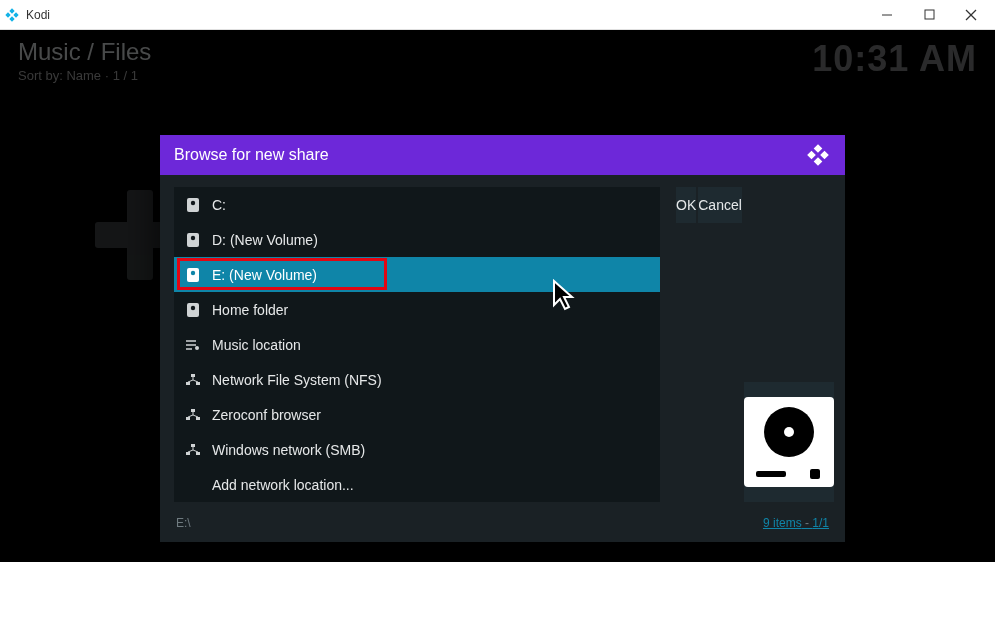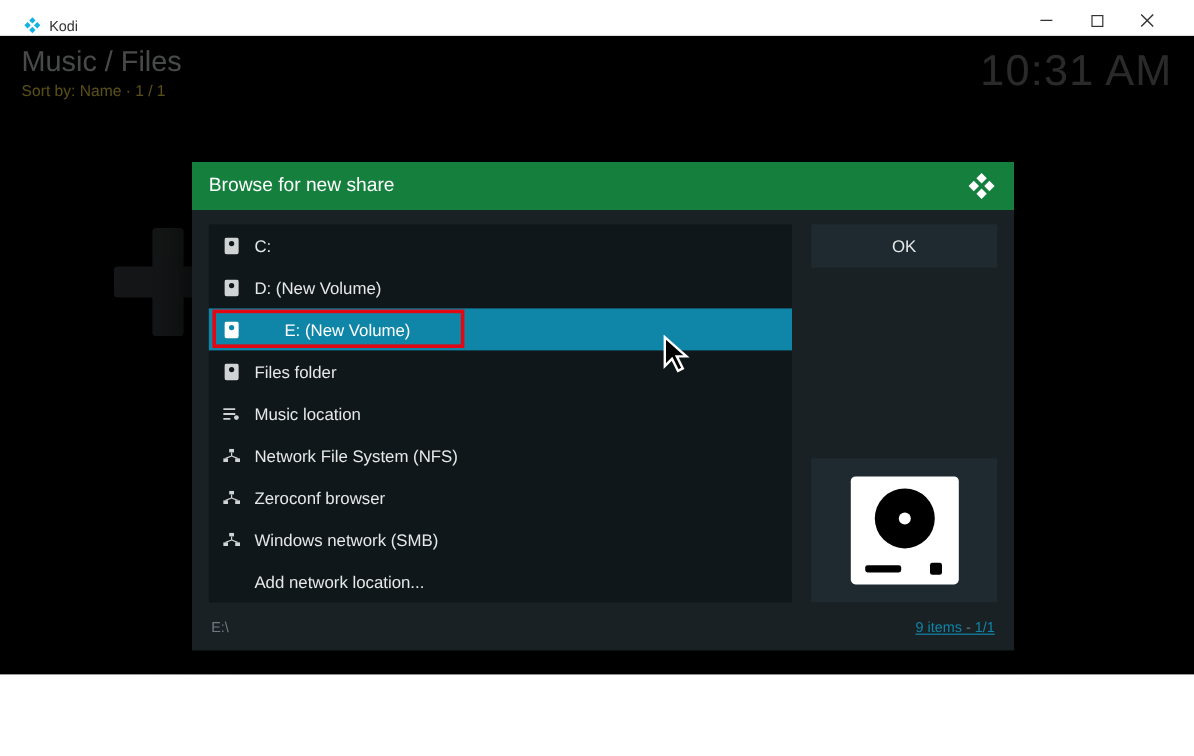--- a/index.html
+++ b/index.html
@@ -1,48 +1,48 @@
 <!DOCTYPE html>
 <html><head>
 <meta charset="utf-8">
 <style>
 * { margin: 0; padding: 0; box-sizing: border-box; }
 body { font-family: Arial, sans-serif; background: #fff; width: 995px; height: 630px; overflow: hidden; position: relative; }
 
-.titlebar { height: 30px; background: #fff; display: flex; align-items: flex-end; padding: 0 19px; border-bottom: 1px solid #e0e0e0; }
+.titlebar { height: 30px; background: #fff; display: flex; align-items: center; padding: 0 4px; border-bottom: 1px solid #e0e0e0; }
 .titlebar .kodi-logo { width: 16px; height: 16px; margin-right: 6px; }
 .titlebar .title { font-size: 12px; color: #333; flex: 1; }
 .titlebar .win-controls { display: flex; gap: 18px; padding-right: 8px; }
 .titlebar .win-btn { width: 24px; height: 24px; display: flex; align-items: center; justify-content: center; cursor: pointer; font-size: 14px; color: #333; }
 
 .app { position: relative; width: 995px; height: 532px; background: #000; overflow: hidden; padding-left: 36px; }
 
 .bg-header { position: absolute; top: 8px; left: 18px; color: #aeb1b2; opacity: 0.35; }
 .bg-header .bc { font-size: 24px; font-weight: 300; color: #cfd3d4; }
-.bg-header .sub { font-size: 13px; margin-top: 2px; color: #fde047; }
-.bg-time { position: absolute; top: 8px; right: 18px; font-size: 36px; font-weight: 400; color: #cfd3d4; opacity: 0.2; letter-spacing: 1px; }
+.bg-header .sub { font-size: 13px; margin-top: 2px; color: #a3a3a3; }
+.bg-time { position: absolute; top: 8px; right: 18px; font-size: 36px; font-weight: 700; color: #cfd3d4; opacity: 0.2; letter-spacing: 1px; }
 
 .plus-bg { position: absolute; top: 160px; left: 95px; width: 90px; height: 90px; opacity: 0.35; }
 .plus-bg .hbar { position: absolute; top: 32px; left: 0; width: 90px; height: 26px; background: #3d4143; border-radius: 3px; }
 .plus-bg .vbar { position: absolute; left: 32px; top: 0; height: 90px; width: 26px; background: #3d4143; border-radius: 3px; }
 
 .dialog { position: absolute; left: 160px; top: 105px; width: 685px; background: #1a2125; box-shadow: 0 0 40px rgba(0,0,0,0.8); }
-.dialog-header { background: #15803d; height: 40px; display: flex; align-items: center; padding: 0 14px; }
+.dialog-header { background: #6d28d9; height: 40px; display: flex; align-items: center; padding: 0 14px; }
 .dialog-title { color: #fff; font-size: 16px; font-weight: 400; flex: 1; }
 .dialog-logo { width: 26px; height: 26px; }
 
 .dialog-body { display: flex; padding: 12px 14px 6px 14px; gap: 16px; }
 .list-col { flex: 1; background: #10171a; display: flex; flex-direction: column; }
 .list-item { height: 35px; display: flex; align-items: center; padding: 0 10px; color: #e6e8e9; font-size: 14px; cursor: pointer; position: relative; }
 .list-item .icon { width: 18px; margin-right: 10px; display: flex; justify-content: center; color: #cfd3d4; }
-.list-item.selected { background: #0f85a8; color: #fff; gap: 25px; }
+.list-item.selected { background: #0f85a8; color: #fff; }
 .list-item.selected .icon { color: #fff; }
 .highlight-box { position: absolute; left: 3px; top: 1px; width: 210px; height: 32px; border: 3px solid #e30613; pointer-events: none; }
 
-.side-col { width: 155px; display: flex; flex-direction: column; gap: 2px; justify-content: space-between; }
+.side-col { width: 155px; display: flex; flex-direction: row; gap: 2px; justify-content: space-between; }
 .btn { background: #1e2a30; color: #e6e8e9; height: 36px; display: flex; align-items: center; justify-content: center; font-size: 14px; cursor: pointer; }
 .preview { margin-top: auto; width: 155px; height: 120px; background: #1e2a30; display: flex; align-items: center; justify-content: center; }
 .preview .disk-icon { width: 90px; height: 90px; background: #fff; border-radius: 4px; position: relative; }
 .preview .disk-icon::before { content: ""; position: absolute; top: 10px; left: 50%; transform: translateX(-50%); width: 50px; height: 50px; border-radius: 50%; background: #000; }
 .preview .disk-icon::after { content: ""; position: absolute; top: 30px; left: 50%; transform: translateX(-50%); width: 10px; height: 10px; border-radius: 50%; background: #fff; }
 .preview .bar { position: absolute; bottom: 10px; left: 12px; width: 30px; height: 6px; background: #000; border-radius: 2px; }
 .preview .notch { position: absolute; bottom: 8px; right: 14px; width: 10px; height: 10px; background: #000; border-radius: 2px; }
 
 .dialog-footer { display: flex; justify-content: space-between; padding: 8px 16px 12px 16px; font-size: 12px; }
 .footer-path { color: #6f7b80; }
@@ -134,21 +134,21 @@
           <div class="highlight-box"></div>
         </div>
 
         <div class="list-item">
           <span class="icon">
               <svg width="12" height="14" viewBox="0 0 12 14">
                 <rect x="0" y="0" width="12" height="14" rx="2" fill="currentColor"></rect>
                 <circle cx="6" cy="5" r="2.2" fill="#10171a"></circle>
               </svg>
             </span>
-          <span>Files folder</span>
+          <span>Home folder</span>
         </div>
 
         <div class="list-item">
           <span class="icon">
               <svg width="14" height="12" viewBox="0 0 14 12">
                 <line x1="0" y1="2" x2="10" y2="2" stroke="currentColor" stroke-width="1.5"></line>
                 <line x1="0" y1="6" x2="10" y2="6" stroke="currentColor" stroke-width="1.5"></line>
                 <line x1="0" y1="10" x2="6" y2="10" stroke="currentColor" stroke-width="1.5"></line>
                 <circle cx="11" cy="9" r="2" fill="currentColor"></circle>
               </svg>
@@ -202,20 +202,23 @@
           <span class="icon"></span>
           <span>Add network location...</span>
         </div>
 
       </div>
 
       <div class="side-col">
         <div class="btn">
             <span>OK</span>
           </div>
+        <div class="btn">
+            <span>Cancel</span>
+          </div>
         <div class="preview">
           <div class="disk-icon">
             <div class="bar"></div>
               <div class="notch"></div>
           </div>
         </div>
       </div>
     </div>
 
     <div class="dialog-footer">

